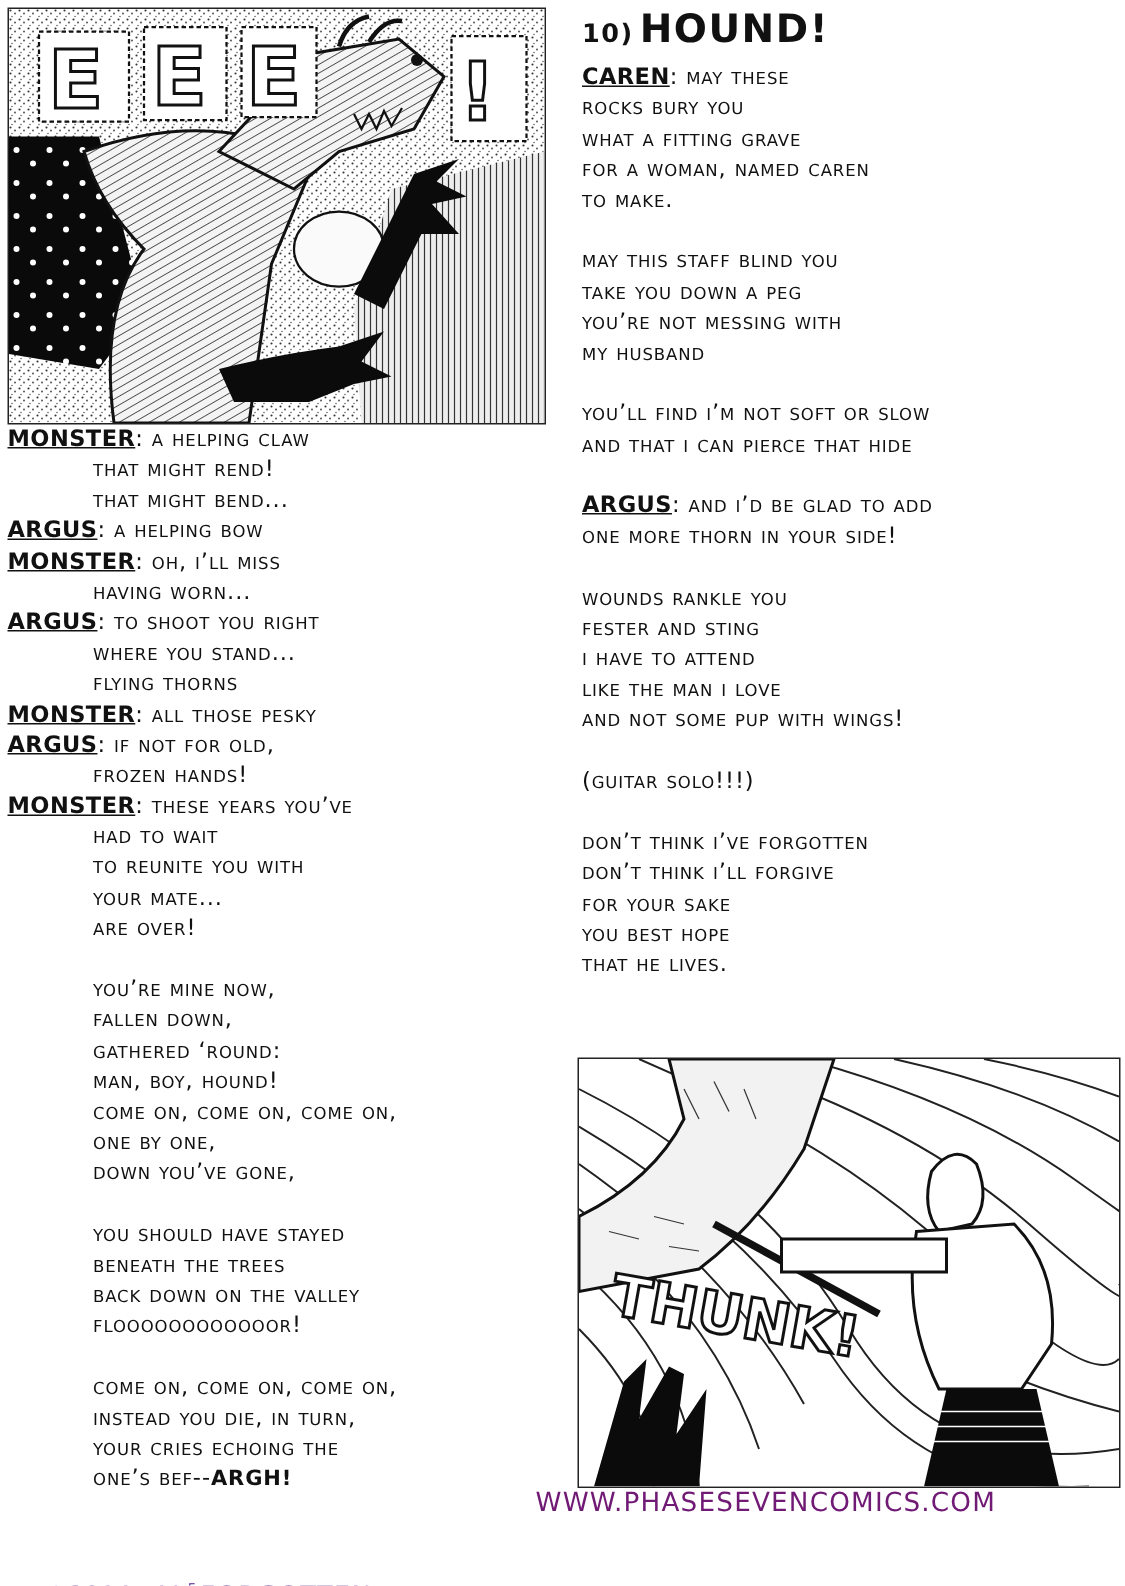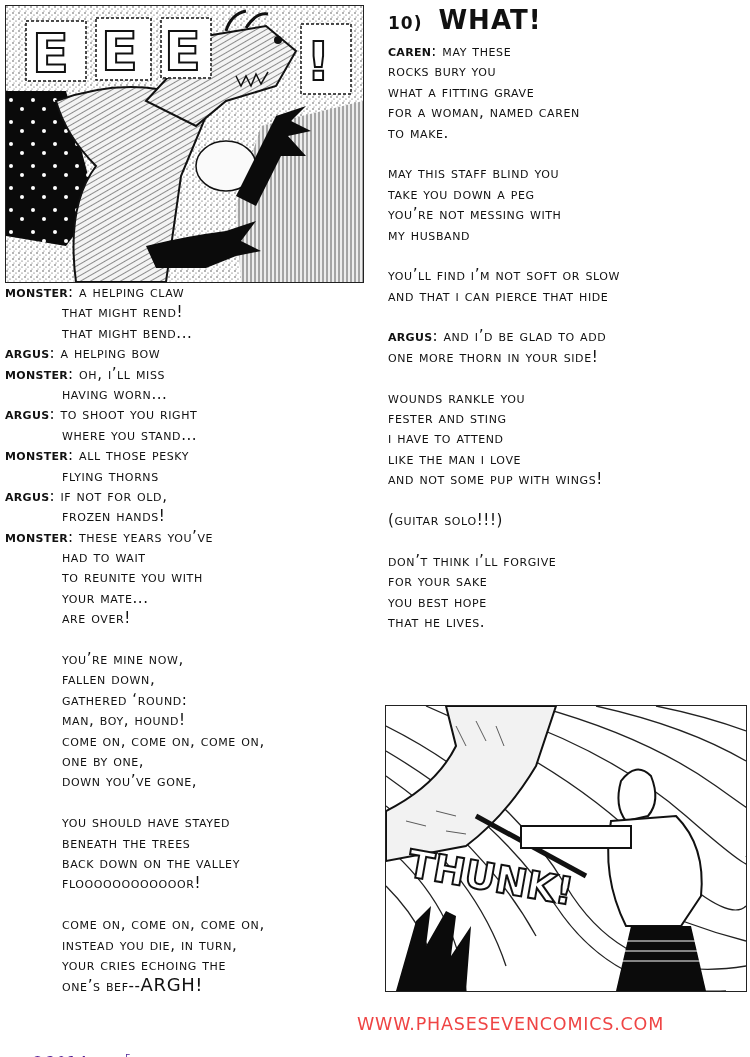--- a/index.html
+++ b/index.html
@@ -7,30 +7,30 @@
          font-family:"DejaVu Sans", sans-serif; color:#111; }
   .panel { position:absolute; border:1px solid #222; background:#fff; overflow:hidden; }
   #panel1 { left:5px; top:5px; width:357px; height:276px; }
   #panel2 { left:385px; top:705px; width:360px; height:285px; }
   .col { position:absolute; }
   #left-col { left:5px; top:282px; width:370px; }
   #right-col { left:388px; top:3px; width:360px; }
   .line { font-size:15px; line-height:20.4px; height:20.4px; white-space:nowrap;
           letter-spacing:0.6px; font-variant:small-caps; text-transform:lowercase; }
   .line.indent { padding-left:57px; }
-  .spk { font-weight:bold; font-variant:normal; text-transform:uppercase; font-size:11px; letter-spacing:0.3px; }
+  .spk { font-weight:bold; font-variant:normal; text-transform:uppercase; font-size:15px; letter-spacing:0.3px;text-decoration:underline; }
   .blank { height:20.4px; }
   .title { font-size:26px; font-weight:bold; letter-spacing:1px; height:38px; line-height:34px; }
-  .title .num { font-size:17px; font-weight:bold; margin-right:16px; }
-  .emph { font-weight:normal; font-variant:normal; text-transform:uppercase; font-size:18px;text-align:right; }
+  .title .num { font-size:17px; font-weight:bold; margin-right:4px; }
+  .emph { font-weight:bold; font-variant:normal; text-transform:uppercase; font-size:14px;text-align:right; }
   #footer-left { position:absolute; left:30px; top:1010px; color:#4c1d95; font-size:15px; letter-spacing:1px;margin-top:44px; }
   #footer-left .authors { display:inline-block; vertical-align:top; margin-left:8px; }
   #footer-left .a1 { display:block; font-size:17px; }
   #footer-left .a2 { display:block; padding-left:5px; }
-  #footer-right { position:absolute; left:357px; top:1014px; color:#ef4444; font-size:17.5px; letter-spacing:0.8px; }
+  #footer-right { position:absolute; left:357px; top:992px; color:#701a75; font-size:17.5px; letter-spacing:0.8px; }
   .stack { display:inline-block; font-size:8px; line-height:8px; vertical-align:top; margin:1px 2px 0 0; text-align:center; }
 </style>
 </head>
 <body>
 
 <div class="panel" id="panel1">
   <svg width="357" height="276" viewBox="0 0 357 276">
     <defs>
       <pattern id="stip" width="6" height="6" patternUnits="userSpaceOnUse">
         <rect width="6" height="6" fill="#fff"></rect>
@@ -89,22 +89,22 @@
 
 <div class="col" id="left-col">
     <div class="line"><span class="spk">MONSTER</span><span>: A HELPING CLAW</span></div>
     <div class="line indent"><span>THAT MIGHT REND!</span></div>
     <div class="line indent"><span>THAT MIGHT BEND...</span></div>
     <div class="line"><span class="spk">ARGUS</span><span>: A HELPING BOW</span></div>
     <div class="line"><span class="spk">MONSTER</span><span>: OH, I’LL MISS</span></div>
     <div class="line indent"><span>HAVING WORN...</span></div>
     <div class="line"><span class="spk">ARGUS</span><span>: TO SHOOT YOU RIGHT</span></div>
     <div class="line indent"><span>WHERE YOU STAND...</span></div>
+    <div class="line indent"><span>FLYING THORNS</span></div>
     <div class="line"><span class="spk">MONSTER</span><span>: ALL THOSE PESKY</span></div>
-    <div class="line indent"><span>FLYING THORNS</span></div>
     <div class="line"><span class="spk">ARGUS</span><span>: IF NOT FOR OLD,</span></div>
     <div class="line indent"><span>FROZEN HANDS!</span></div>
     <div class="line"><span class="spk">MONSTER</span><span>: THESE YEARS YOU’VE</span></div>
     <div class="line indent"><span>HAD TO WAIT</span></div>
     <div class="line indent"><span>TO REUNITE YOU WITH</span></div>
     <div class="line indent"><span>YOUR MATE...</span></div>
     <div class="line indent"><span>ARE OVER!</span></div>
     <div class="blank"></div>
     <div class="line indent"><span>YOU’RE MINE NOW,</span></div>
     <div class="line indent"><span>FALLEN DOWN,</span></div>
@@ -120,21 +120,21 @@
     <div class="line indent"><span>FLOOOOOOOOOOOOR!</span></div>
     <div class="blank"></div>
     <div class="line indent"><span>COME ON, COME ON, COME ON,</span></div>
     <div class="line indent"><span>INSTEAD YOU DIE, IN TURN,</span></div>
     <div class="line indent"><span>YOUR CRIES ECHOING THE</span></div>
     <div class="line indent"><span>ONE’S BEF--</span><span class="emph">ARGH!</span></div>
   </div>
 
 <div class="col" id="right-col">
   <div class="title">
-    <span class="num">10)</span><span>WHAT!</span>
+    <span class="num">10)</span><span>HOUND!</span>
   </div>
   <div id="right-lines">
       <div class="line"><span class="spk">CAREN</span><span>: MAY THESE</span></div>
       <div class="line"><span>ROCKS BURY YOU</span></div>
       <div class="line"><span>WHAT A FITTING GRAVE</span></div>
       <div class="line"><span>FOR A WOMAN, NAMED CAREN</span></div>
       <div class="line"><span>TO MAKE.</span></div>
       <div class="blank"></div>
       <div class="line"><span>MAY THIS STAFF BLIND YOU</span></div>
       <div class="line"><span>TAKE YOU DOWN A PEG</span></div>
@@ -148,20 +148,21 @@
       <div class="line"><span>ONE MORE THORN IN YOUR SIDE!</span></div>
       <div class="blank"></div>
       <div class="line"><span>WOUNDS RANKLE YOU</span></div>
       <div class="line"><span>FESTER AND STING</span></div>
       <div class="line"><span>I HAVE TO ATTEND</span></div>
       <div class="line"><span>LIKE THE MAN I LOVE</span></div>
       <div class="line"><span>AND NOT SOME PUP WITH WINGS!</span></div>
       <div class="blank"></div>
       <div class="line"><span>(GUITAR SOLO!!!)</span></div>
       <div class="blank"></div>
+      <div class="line"><span>DON’T THINK I’VE FORGOTTEN</span></div>
       <div class="line"><span>DON’T THINK I’LL FORGIVE</span></div>
       <div class="line"><span>FOR YOUR SAKE</span></div>
       <div class="line"><span>YOU BEST HOPE</span></div>
       <div class="line"><span>THAT HE LIVES.</span></div>
     </div>
 </div>
 
 <div class="panel" id="panel2">
   <svg width="360" height="285" viewBox="0 0 360 285">
     <rect width="360" height="285" fill="#fff"></rect>

